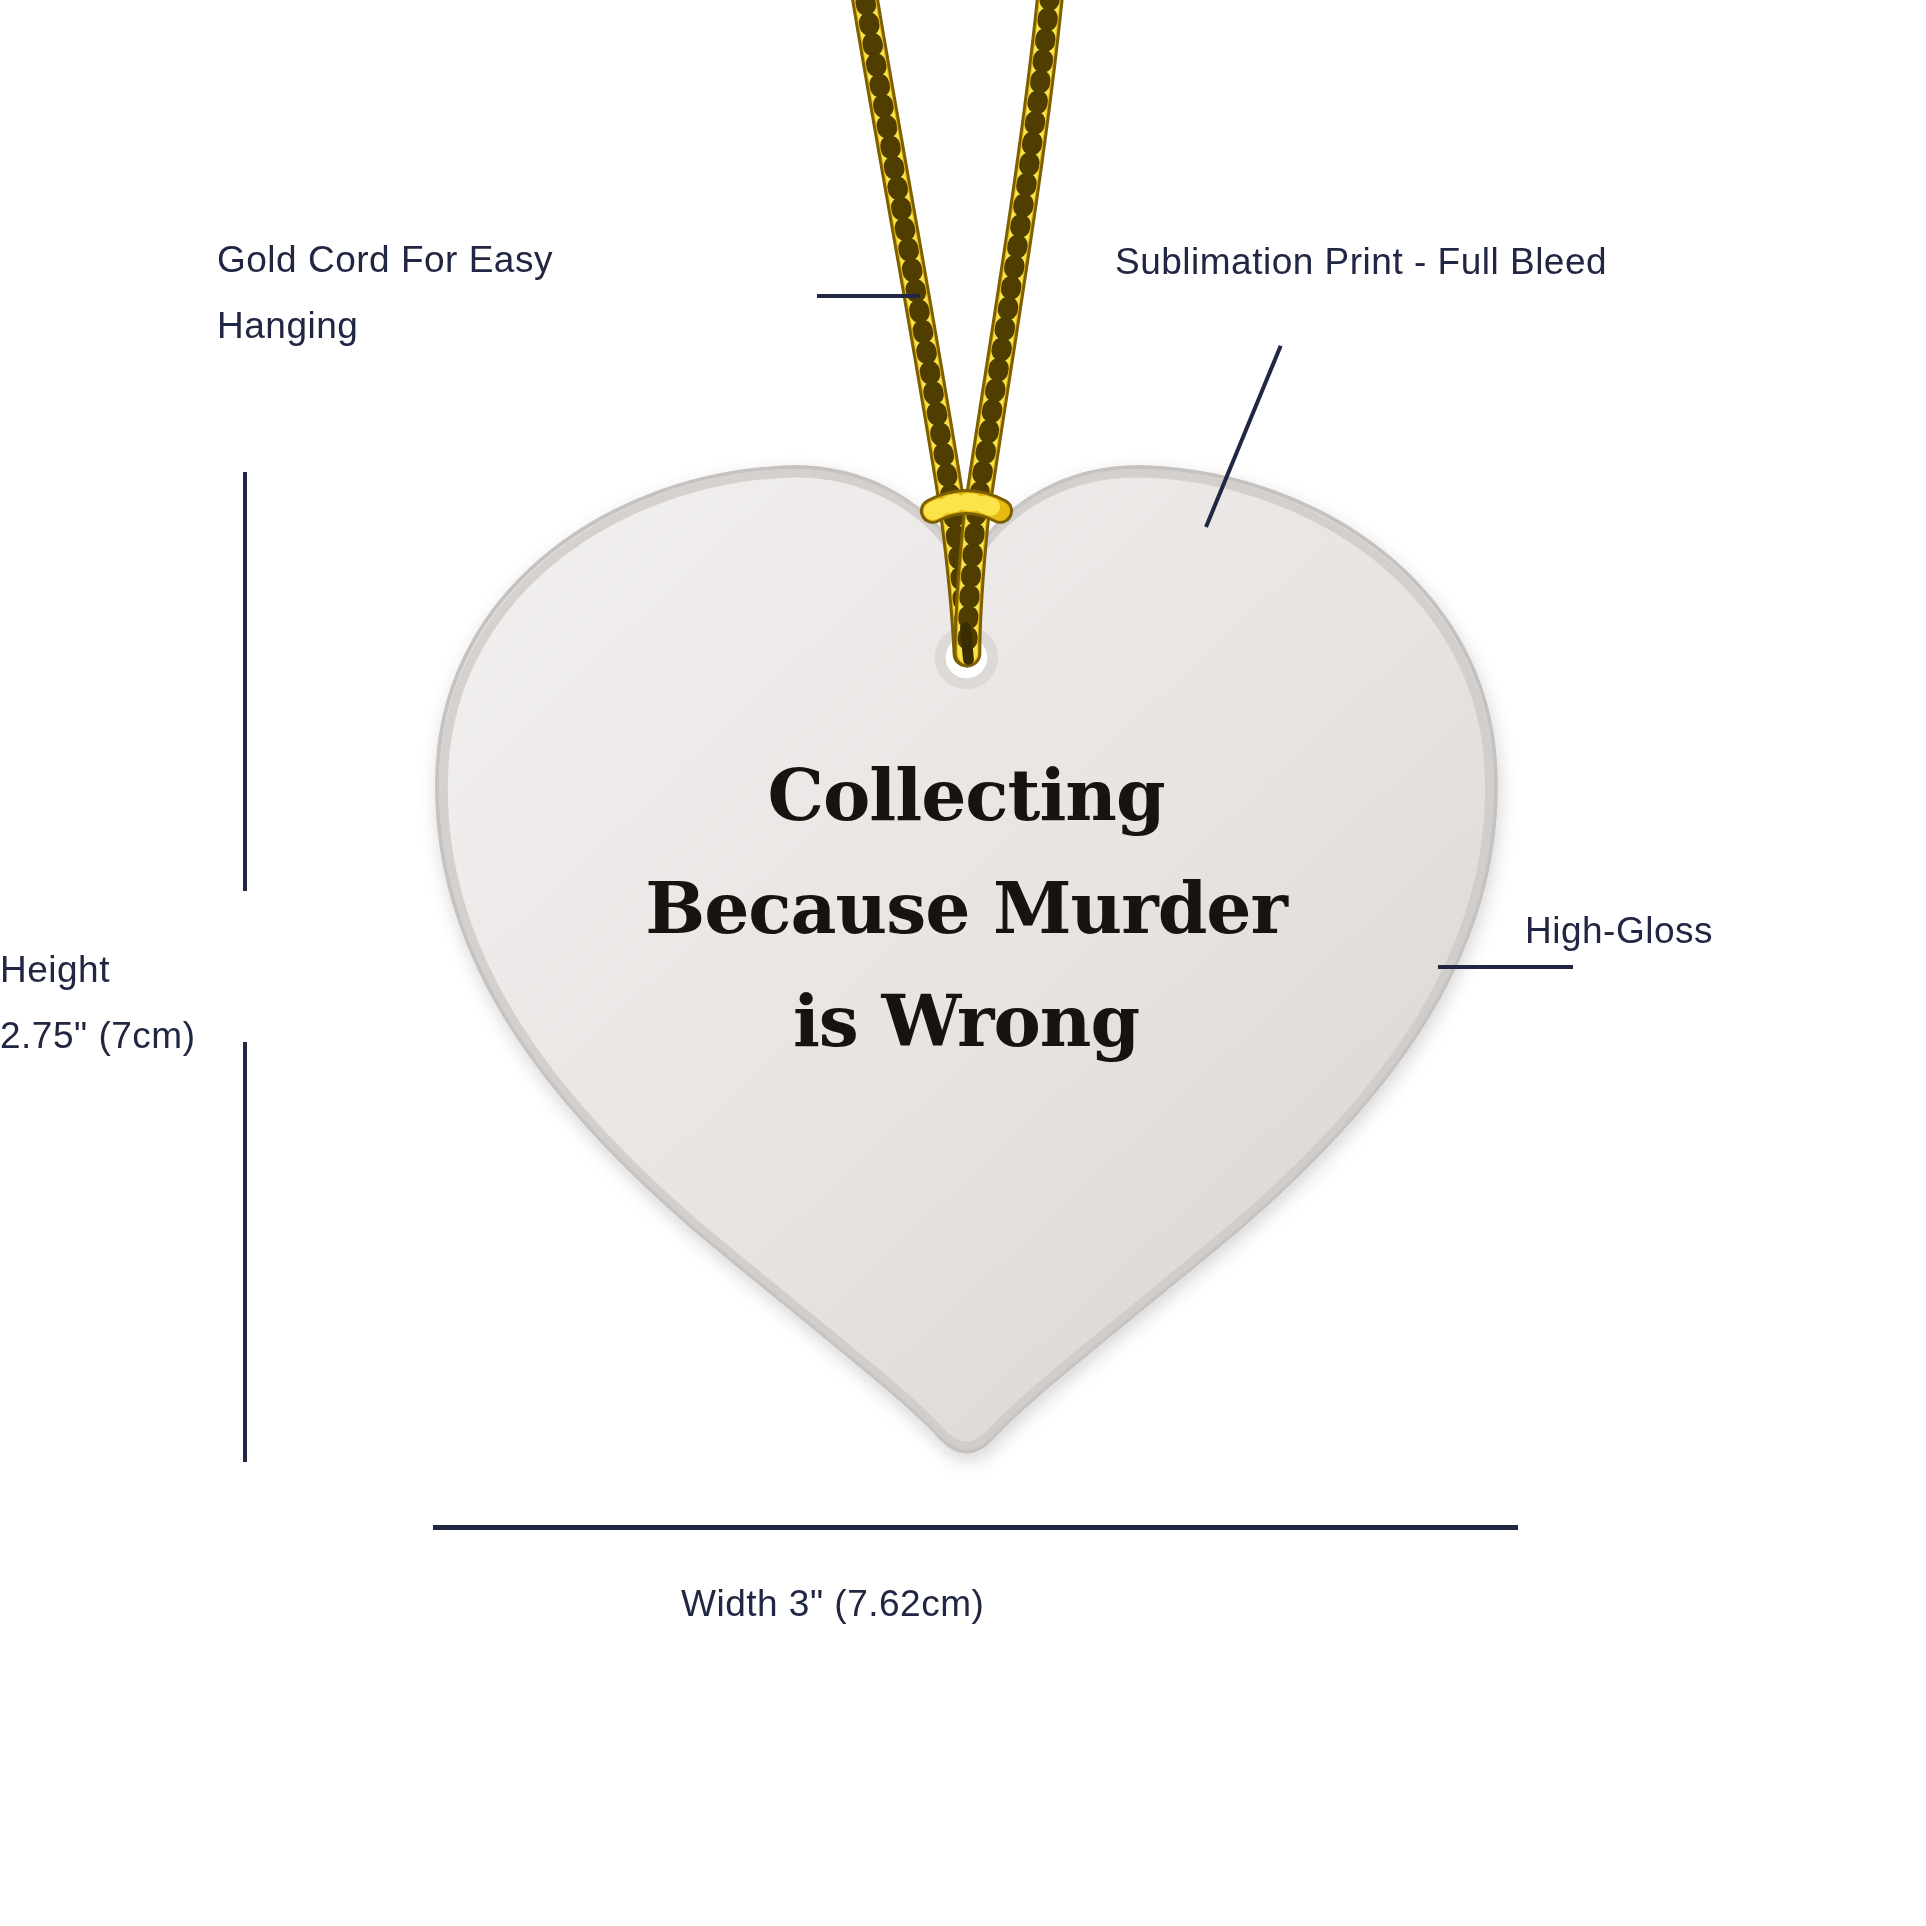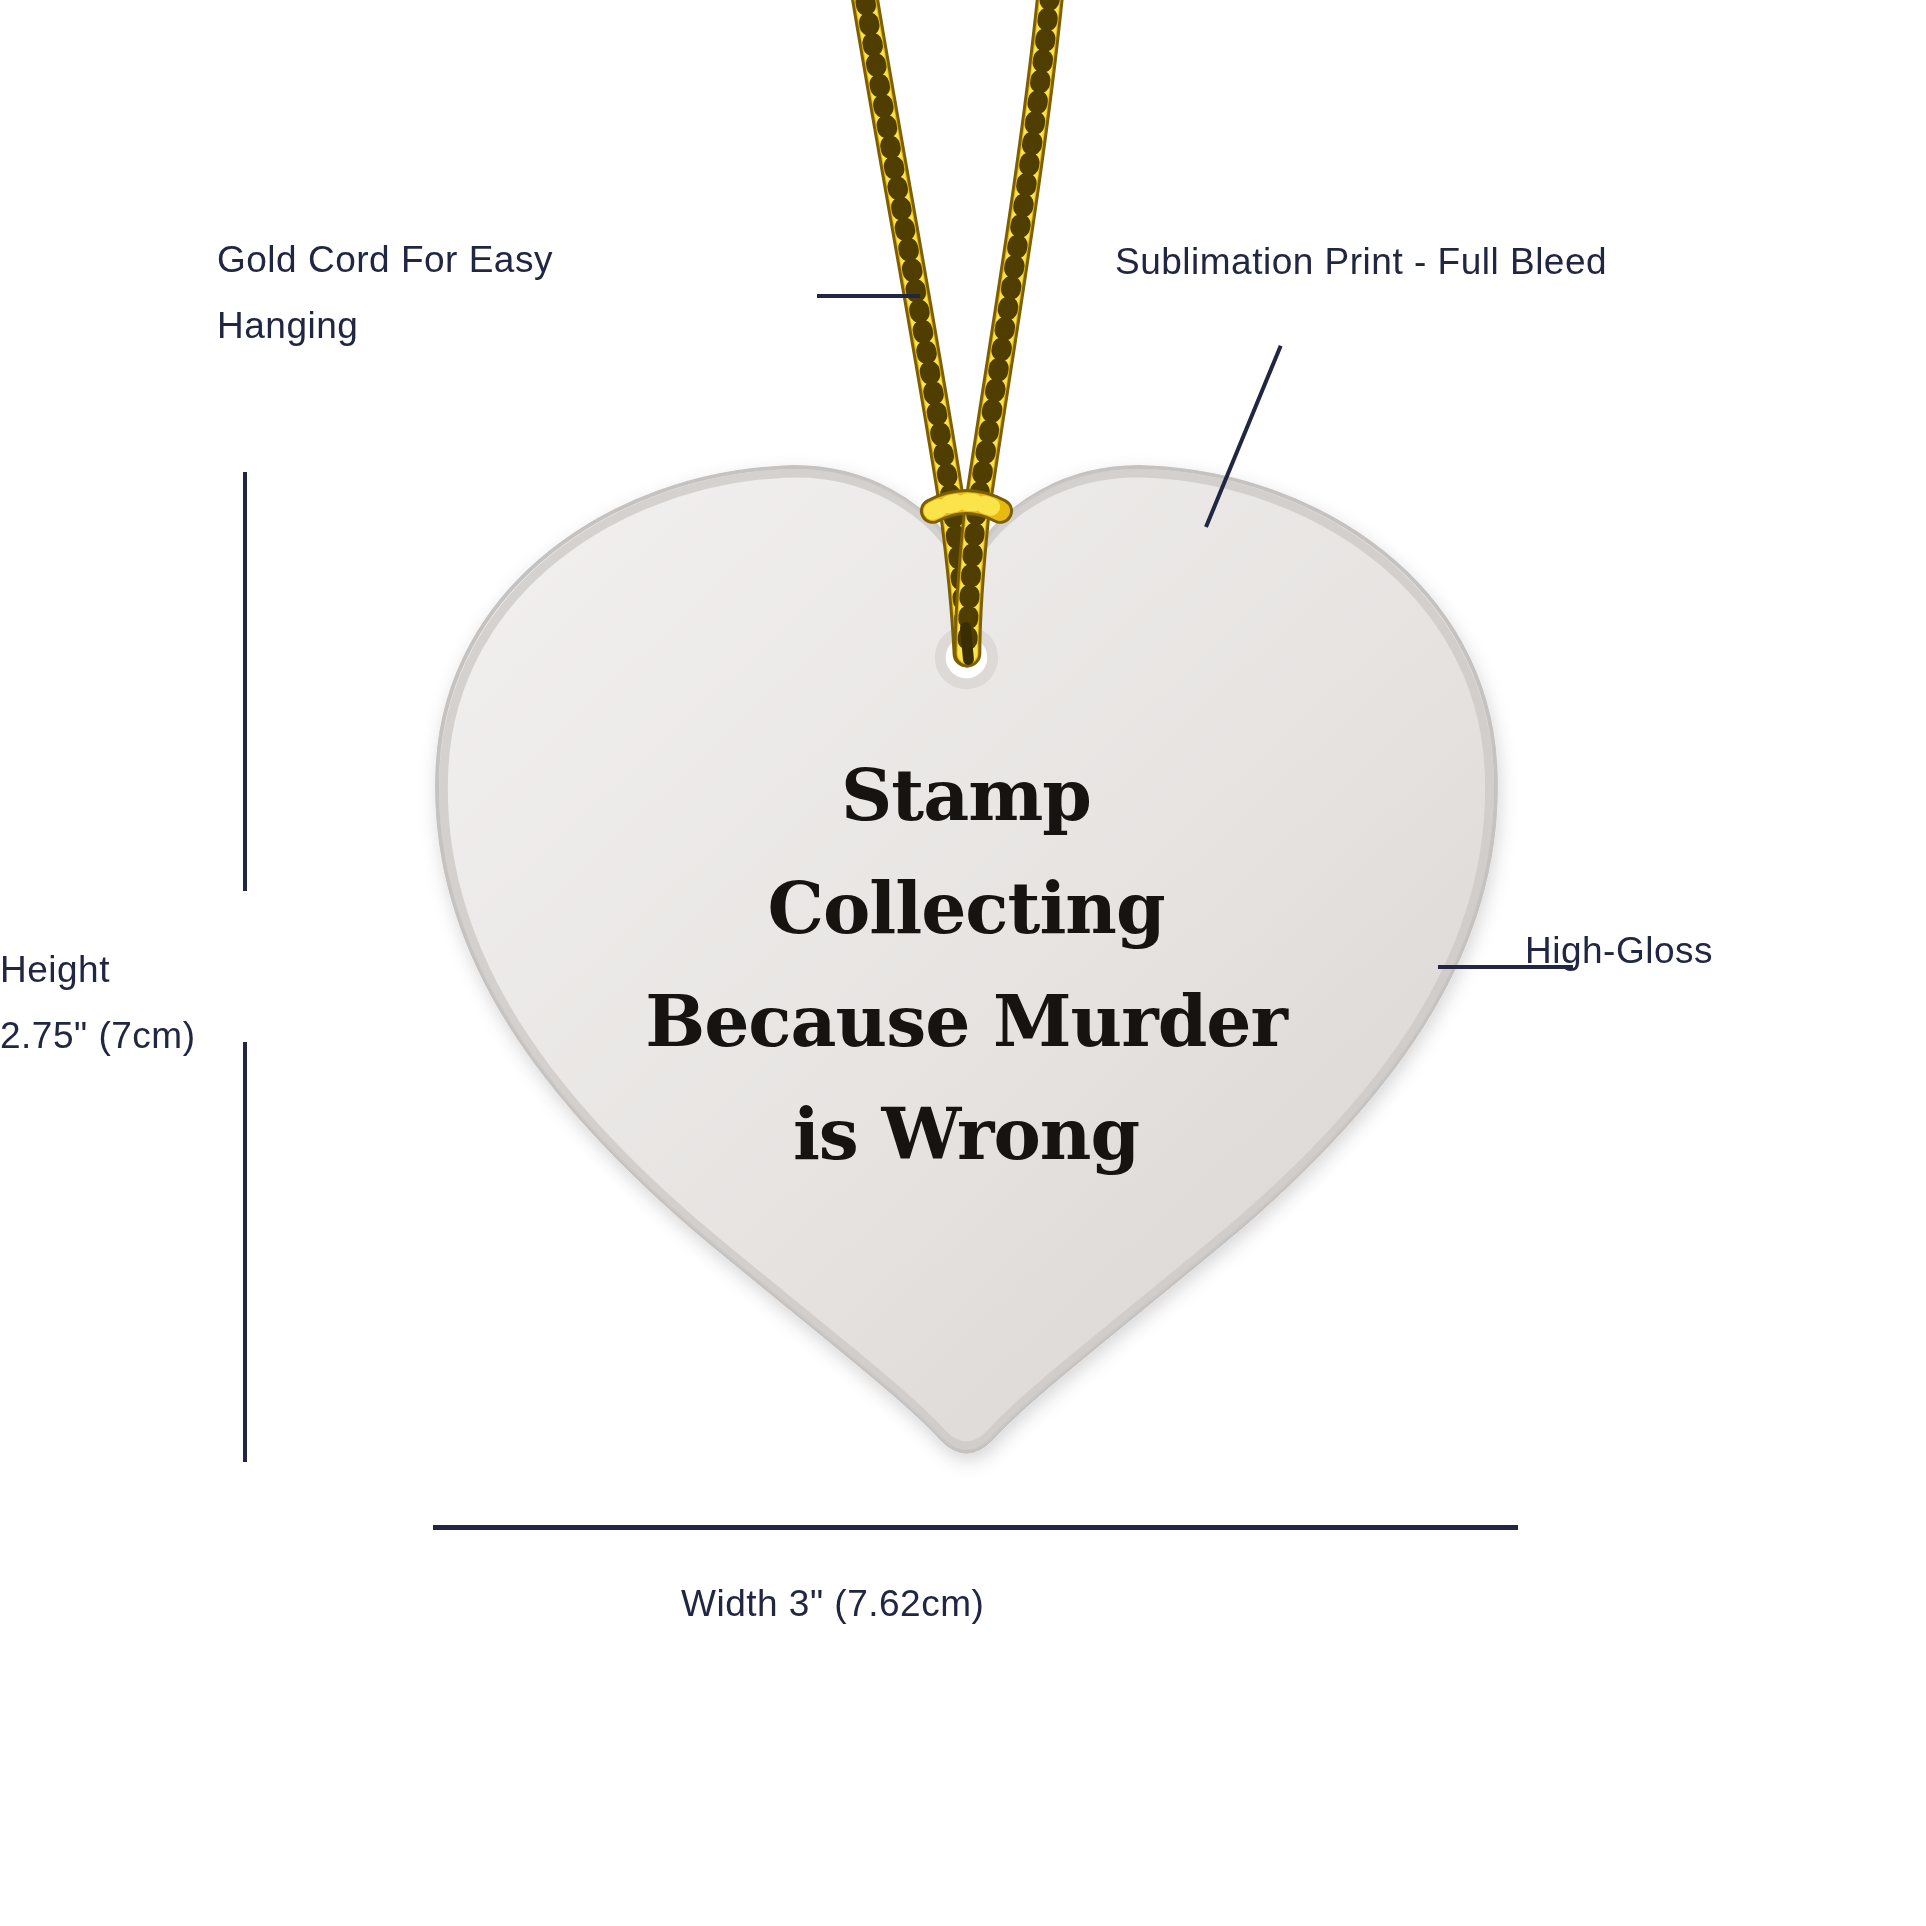--- a/index.html
+++ b/index.html
@@ -89,21 +89,20 @@
         <path d="M 942 516 Q 976 498 1010 516" stroke="#7c5f02" stroke-width="26"></path>
         <path d="M 942 516 Q 976 498 1010 516" stroke="#e7ba10" stroke-width="20"></path>
         <path d="M 942 516 Q 976 498 1010 516" stroke="#fbe34a" stroke-width="18" stroke-dasharray="7 11"></path>
       </g>
 
       <path d="M 975 634 L 978 666" stroke="#3a2d00" stroke-width="11"></path>
     </g>
   </svg>
 
   <div class="quote">
-    <div>Stamp</div>
     <div>Collecting</div>
     <div>Because Murder</div>
     <div>is Wrong</div>
   </div>
 
   <div class="label" style="left:217px;top:227px;width:693px;">
     <div>Gold Cord For Easy</div>
     <div>Hanging</div>
   </div>
   <div class="line" style="left:817px;top:294px;width:103px;height:4px;"></div>
@@ -114,21 +113,21 @@
   <div class="line" style="left:1206px;top:525px;width:196px;height:4px;transform:rotate(-67.6deg);transform-origin:0 50%;"></div>
 
   <div class="line" style="left:243px;top:472px;width:4px;height:419px;"></div>
   <div class="label" style="left:0px;top:897px;width:495px;margin-top:40px;">
     <div>Height</div>
     <div>2.75" (7cm)</div>
   </div>
   <div class="line" style="left:243px;top:1042px;width:4px;height:420px;"></div>
 
   <div class="line" style="left:1438px;top:965px;width:135px;height:4px;"></div>
-  <div class="label" style="left:1525px;top:898px;width:376px;margin-top:20px;">
+  <div class="label" style="left:1525px;top:898px;width:376px;">
     <div>High-Gloss</div>
   </div>
 
   <div class="line" style="left:433px;top:1525px;width:1085px;height:5px;"></div>
   <div class="label" style="left:681px;top:1571px;width:594px;">
     <div>Width 3" (7.62cm)</div>
   </div>
 
 </div>
 

